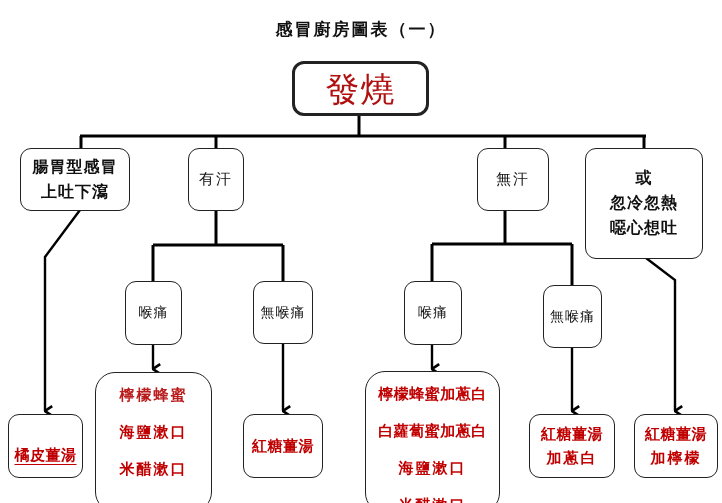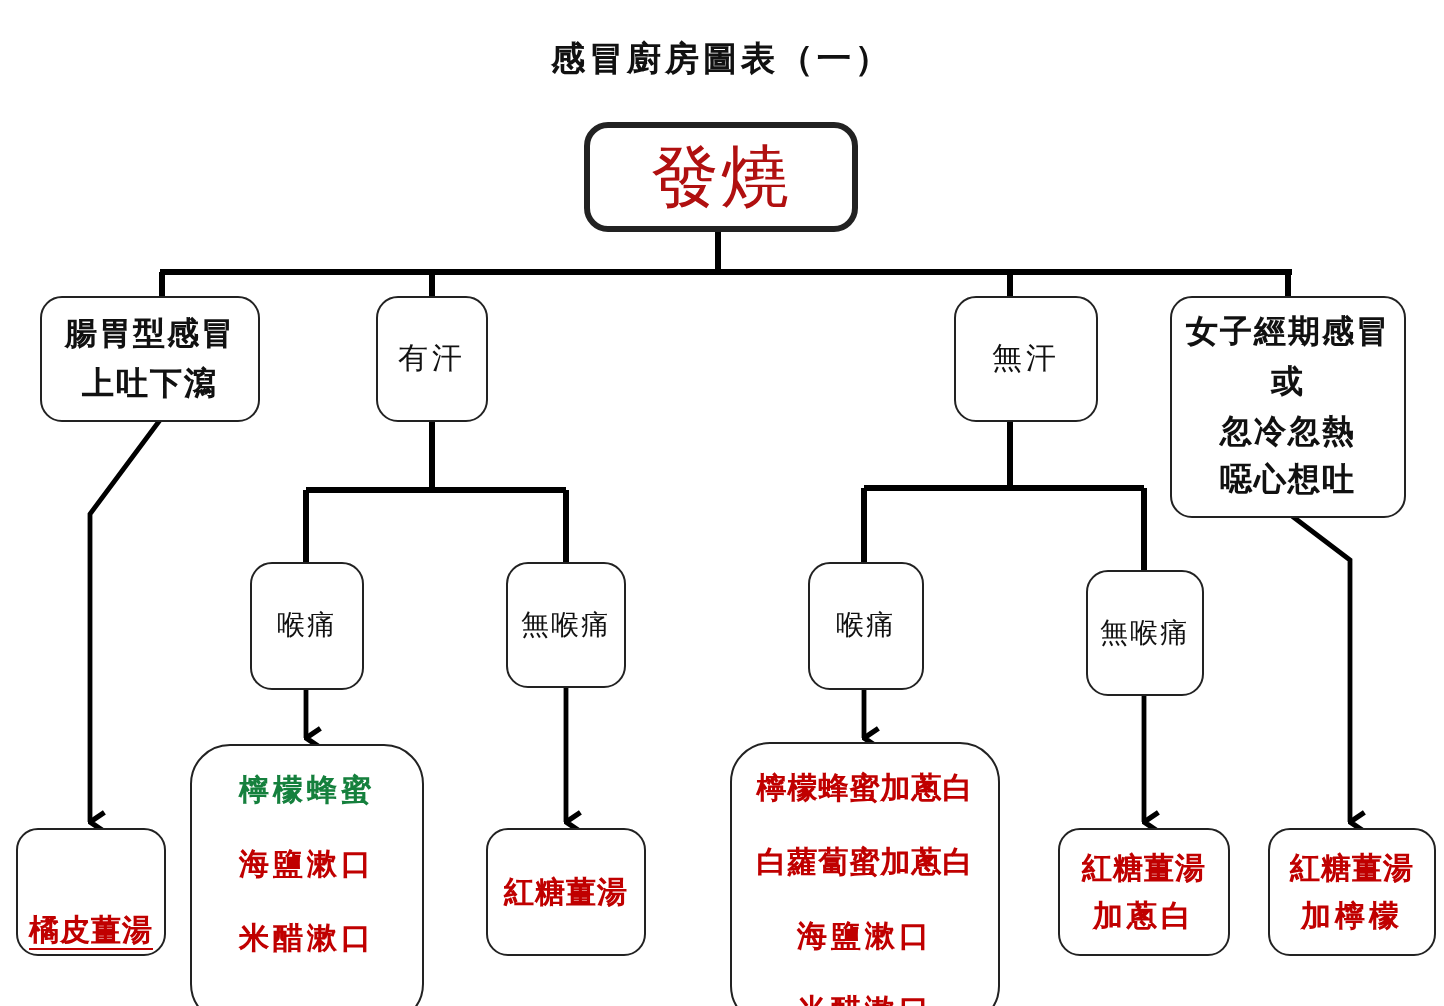--- a/index.html
+++ b/index.html
@@ -55,63 +55,62 @@
   <line x1="432" y1="244" x2="432" y2="281"></line>
   <line x1="572" y1="244" x2="572" y2="285"></line>
   <line class="thin" x1="432" y1="344" x2="432" y2="369" marker-end="url(#arrow)"></line>
   <line class="thin" x1="572" y1="347" x2="572" y2="411" marker-end="url(#arrow)"></line>
 
   <polyline class="thin" points="646,258 675,280 675,411" marker-end="url(#arrow)"></polyline>
 </svg>
 
 <div class="title">感冒廚房圖表（一）</div>
 
-<div class="box main" style="left:292px; top:61px; width:137px; height:55px;">
+<div class="box main" style="left:292px; top:61px; width:137px; height:55px;justify-content:flex-end;">
   <span class="main-label" style="color: rgb(176, 16, 16);">發燒</span>
 </div>
 
 <div class="box" style="left:20px; top:148px; width:110px; height:63px;">
   <span class="cond-label">腸胃型感冒</span>
   <span class="cond-label">上吐下瀉</span>
 </div>
 
 <div class="box" style="left:188px; top:148px; width:56px; height:63px;">
   <span class="sym-label">有汗</span>
 </div>
 
 <div class="box" style="left:477px; top:148px; width:72px; height:63px;">
   <span class="sym-label">無汗</span>
 </div>
 
 <div class="box" style="left:585px; top:148px; width:118px; height:111px;">
-  <span class="cond-label">女子經期感冒</span>
   <span class="cond-label">或</span>
   <span class="cond-label">忽冷忽熱</span>
   <span class="cond-label">噁心想吐</span>
 </div>
 
 <div class="box" style="left:125px; top:281px; width:57px; height:64px;">
   <span class="sym-label sym-small">喉痛</span>
 </div>
 <div class="box" style="left:253px; top:281px; width:60px; height:63px;">
   <span class="sym-small">無喉痛</span>
 </div>
 <div class="box" style="left:404px; top:281px; width:58px; height:64px;">
   <span class="sym-label sym-small">喉痛</span>
 </div>
 <div class="box" style="left:543px; top:285px; width:59px; height:63px;">
   <span class="sym-small">無喉痛</span>
 </div>
 
-<div class="box" style="left:8px; top:414px; width:75px; height:64px; justify-content:flex-end; padding-top:18px;">
+<div class="box" style="left:8px; top:414px; width:75px; height:64px; justify-content:center; padding-top:18px;">
   <span class="remedy remedy-link" style="letter-spacing: 0.5px; color: rgb(192, 0, 0);">橘皮薑湯</span>
 </div>
 
 <div class="box remedy-list" style="left:95px; top:372px; width:117px; height:140px; border-radius:20px;">
-  <span class="remedy" style="color: #15803d;">檸檬蜂蜜</span>
+  <span class="remedy" style="color: #b91c1c;">檸檬蜂蜜</span>
   <span class="remedy" style="color: rgb(192, 0, 0);">海鹽漱口</span>
   <span class="remedy" style="color: rgb(192, 0, 0);">米醋漱口</span>
 </div>
 
 <div class="box" style="left:243px; top:414px; width:80px; height:64px;">
   <span class="remedy" style="letter-spacing: 0.5px; color: rgb(192, 0, 0);">紅糖薑湯</span>
 </div>
 
 <div class="box remedy-list" style="left:365px; top:371px; width:135px; height:142px; border-radius:20px;">
   <span class="remedy" style="letter-spacing: 0.5px; color: rgb(192, 0, 0);">檸檬蜂蜜加蔥白</span>

